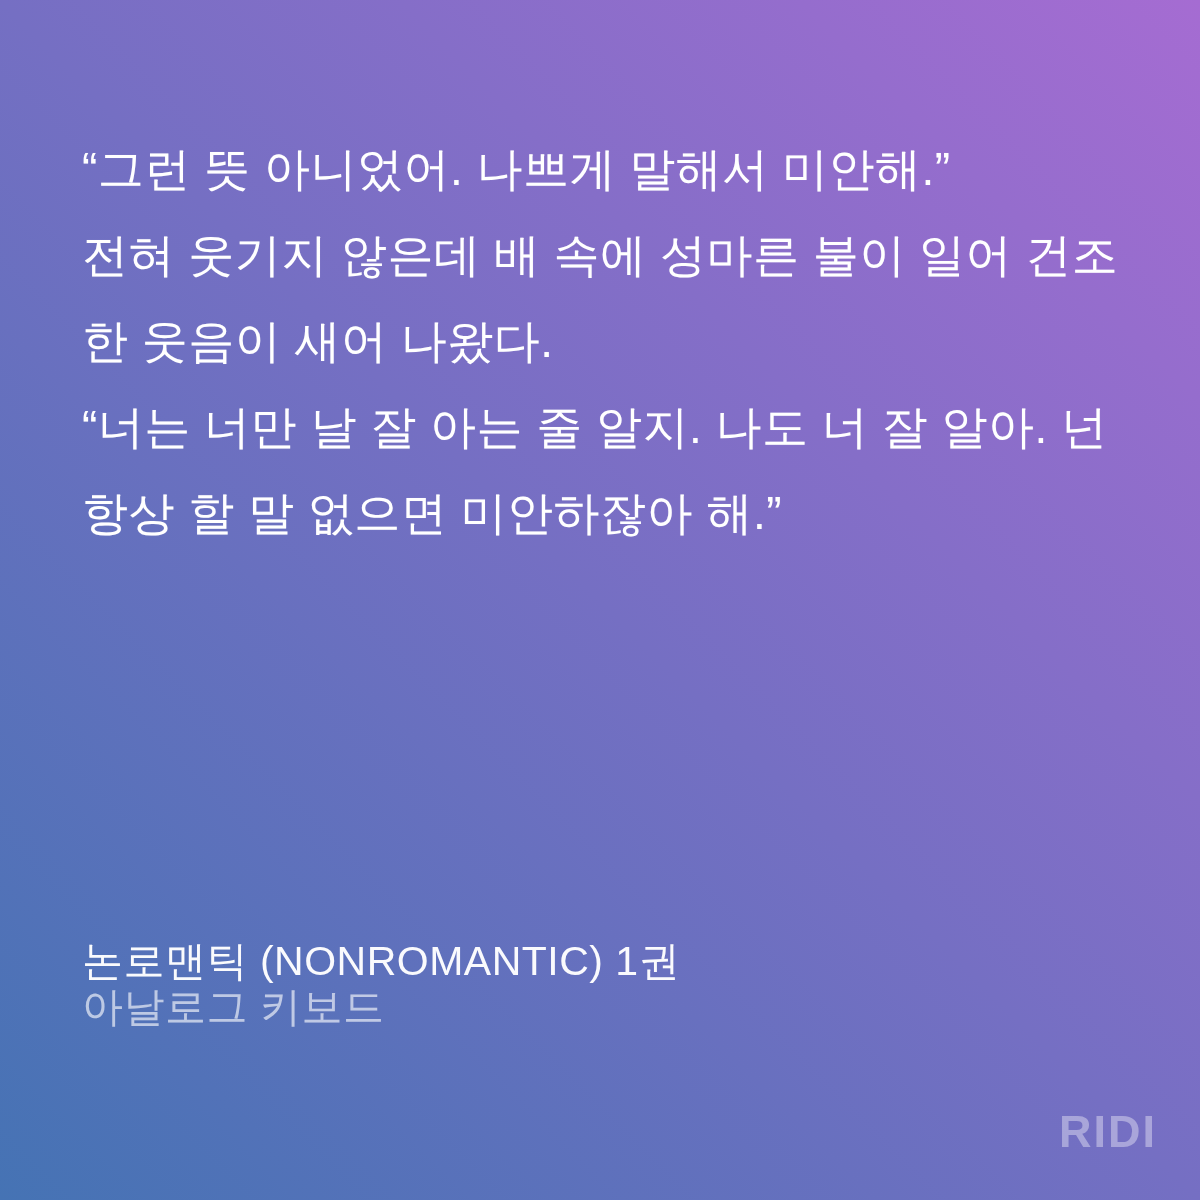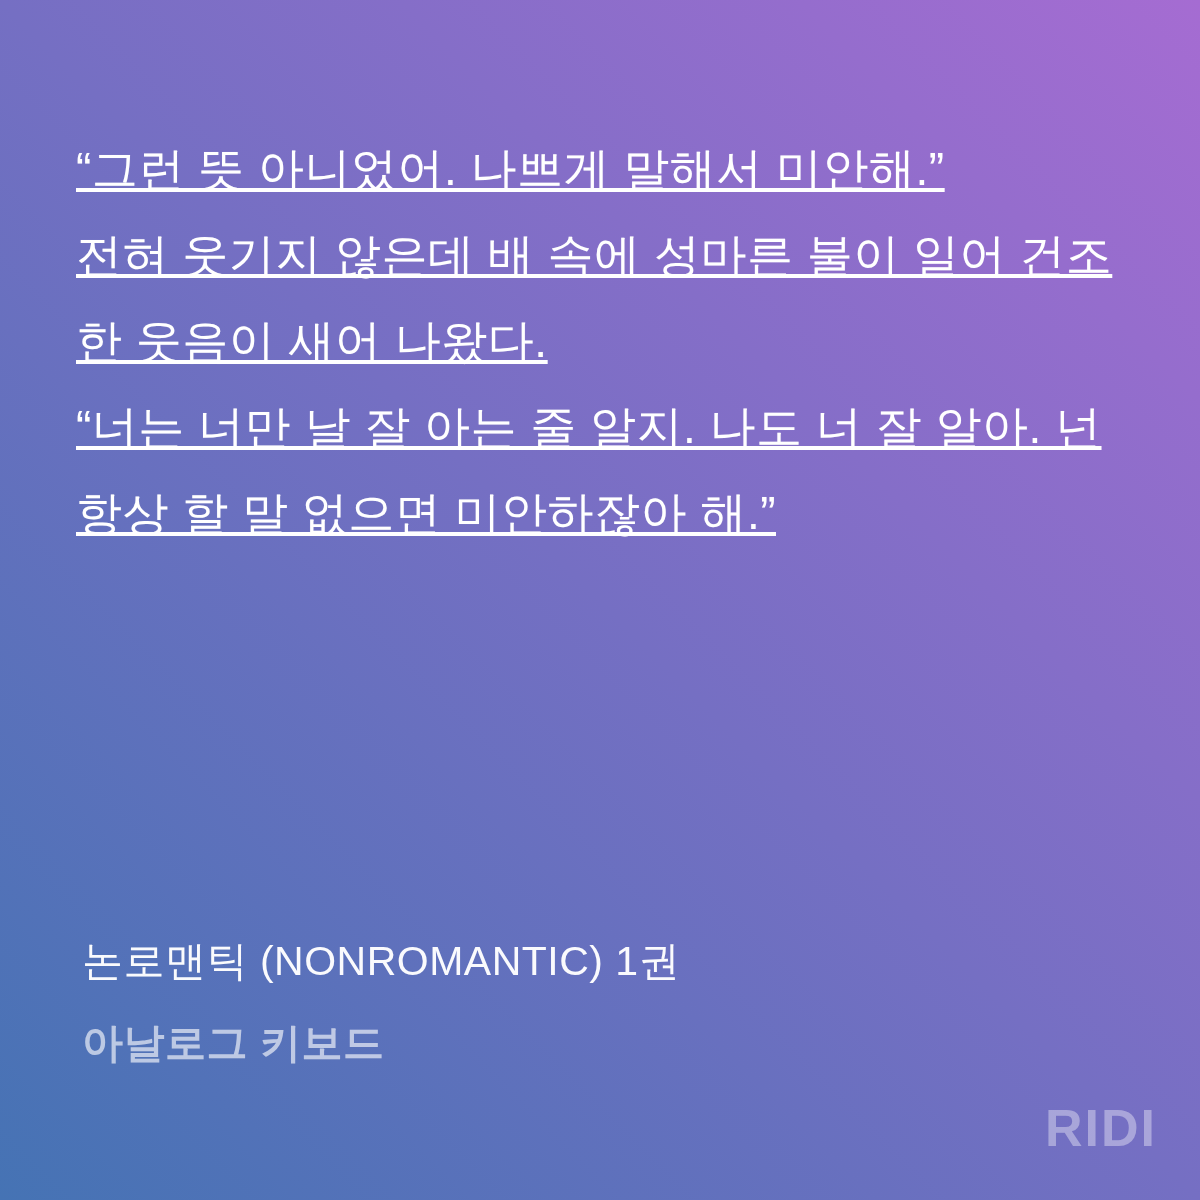--- a/index.html
+++ b/index.html
@@ -14,63 +14,62 @@
   }
   .card {
     position: relative;
     width: 1200px;
     height: 1200px;
     
     background: linear-gradient(45deg, #4573B4 0%, #A56CD2 100%);
   }
   .quote {
     position: absolute;
-    left: 76px;
+    left: 82px;
     right: 74px;
     top: 126px;
     color: #FFFFFF;
     font-size: 46px;
     line-height: 86px;
     font-weight: 300;
     word-break: break-all;
     letter-spacing: 0.5px;
     text-shadow: 0 0 1px rgba(255,255,255,0.25);
-    text-decoration: underline;
   }
   .quote p {
     margin: 0;
     padding: 0;
   }
   .book-title {
     position: absolute;
     left: 82px;
     top: 934px;
     color: rgba(255,255,255,0.97);
     font-size: 41px;
     font-weight: 300;
     letter-spacing: 0.5px;
     white-space: nowrap;
     text-align: right;
   }
   .book-author {
     position: absolute;
     left: 82px;
-    top: 1016px;
+    top: 980px;
     color: rgba(255,255,255,0.62);
     font-size: 41px;
-    font-weight: 700;
+    font-weight: 400;
     letter-spacing: 0.5px;
     white-space: nowrap;
   }
   .ridi-logo {
     position: absolute;
     right: 43px;
     bottom: 42px;
     color: rgba(255,255,255,0.38);
-    font-size: 52px;
+    font-size: 45px;
     font-weight: 700;
     letter-spacing: 2px;
     font-family: "Liberation Sans", "DejaVu Sans", sans-serif;
   }
 </style>
 </head>
 <body>
 
 <div class="card" style="background: linear-gradient(45deg, rgb(69, 115, 180) 0%, rgb(117, 111, 195) 50%, rgb(165, 108, 210) 100%);">
   <div class="quote">

